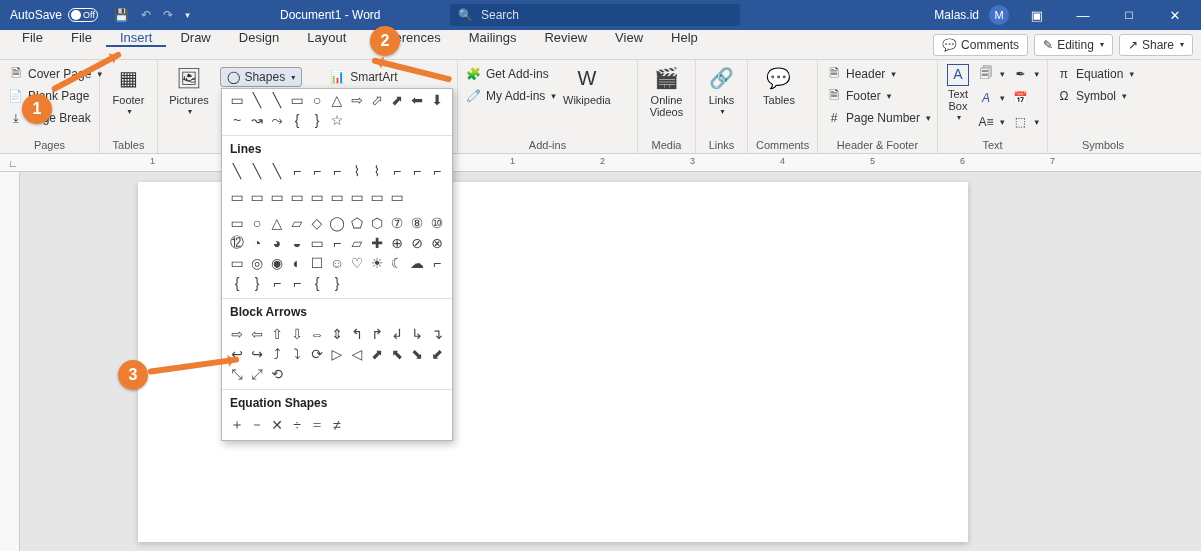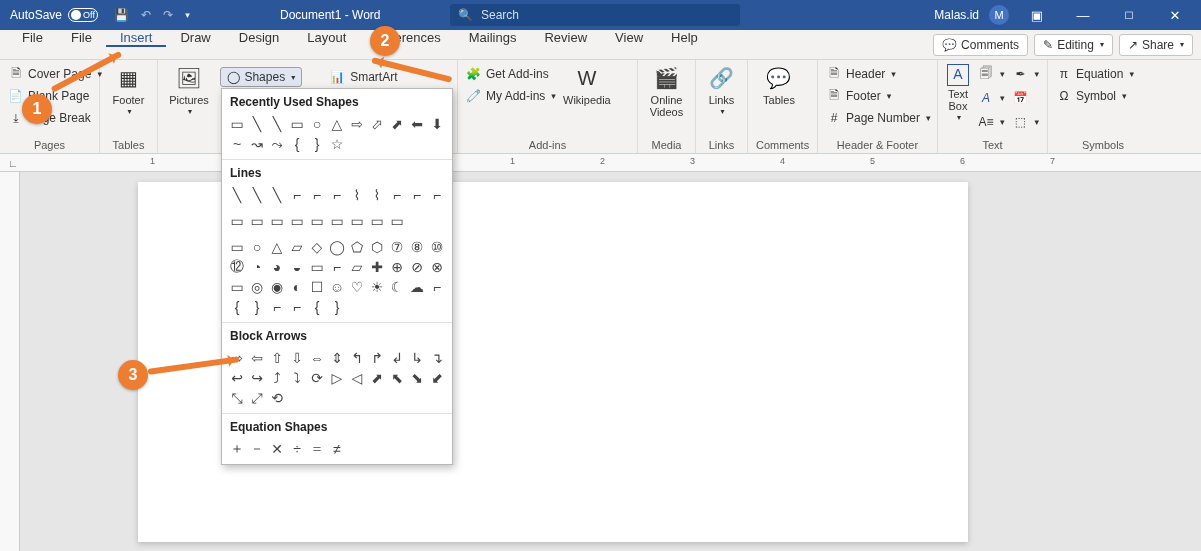--- a/index.html
+++ b/index.html
@@ -323,21 +323,20 @@
     <span class="tick" style="left:960px">6</span>
     <span class="tick" style="left:1050px">7</span>
   </div>
   <div class="ruler-v"></div>
   <div class="page"></div>
 </div>
 
 <span class="ruler-corner">∟</span>
 
 <div class="shapes-popup">
-  <div class="sp-title first">Recently Used Shapes</div>
   <div class="shape-row">
       <span>▭</span>
       <span>╲</span>
       <span>╲</span>
       <span>▭</span>
       <span>○</span>
       <span>△</span>
       <span>⇨</span>
       <span>⬀</span>
       <span>⬈</span>

